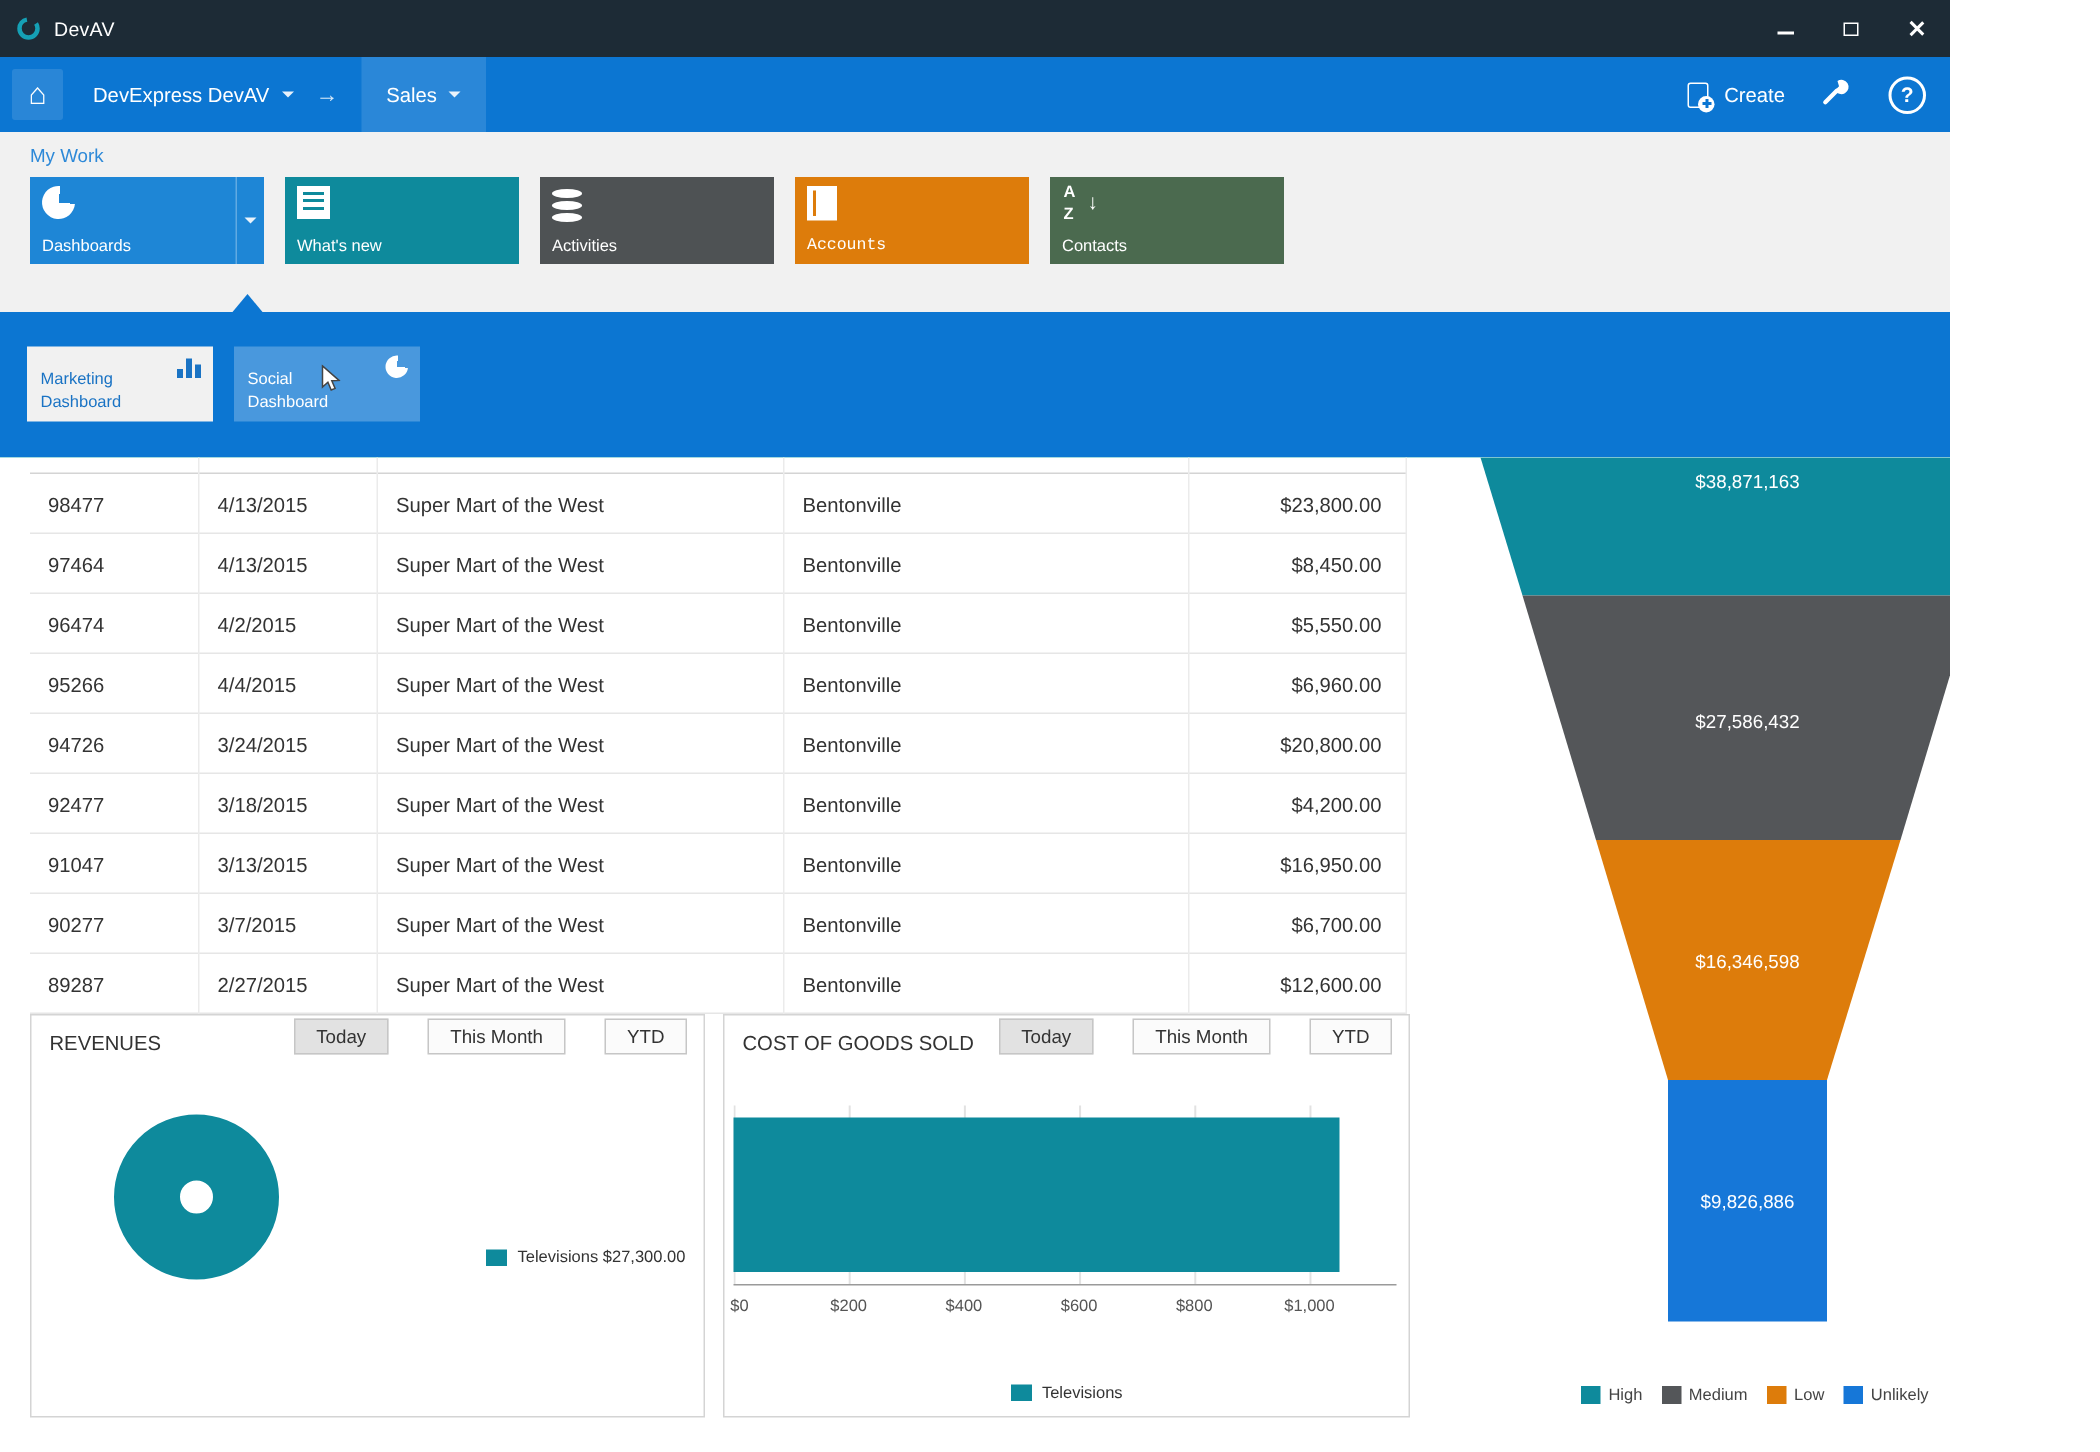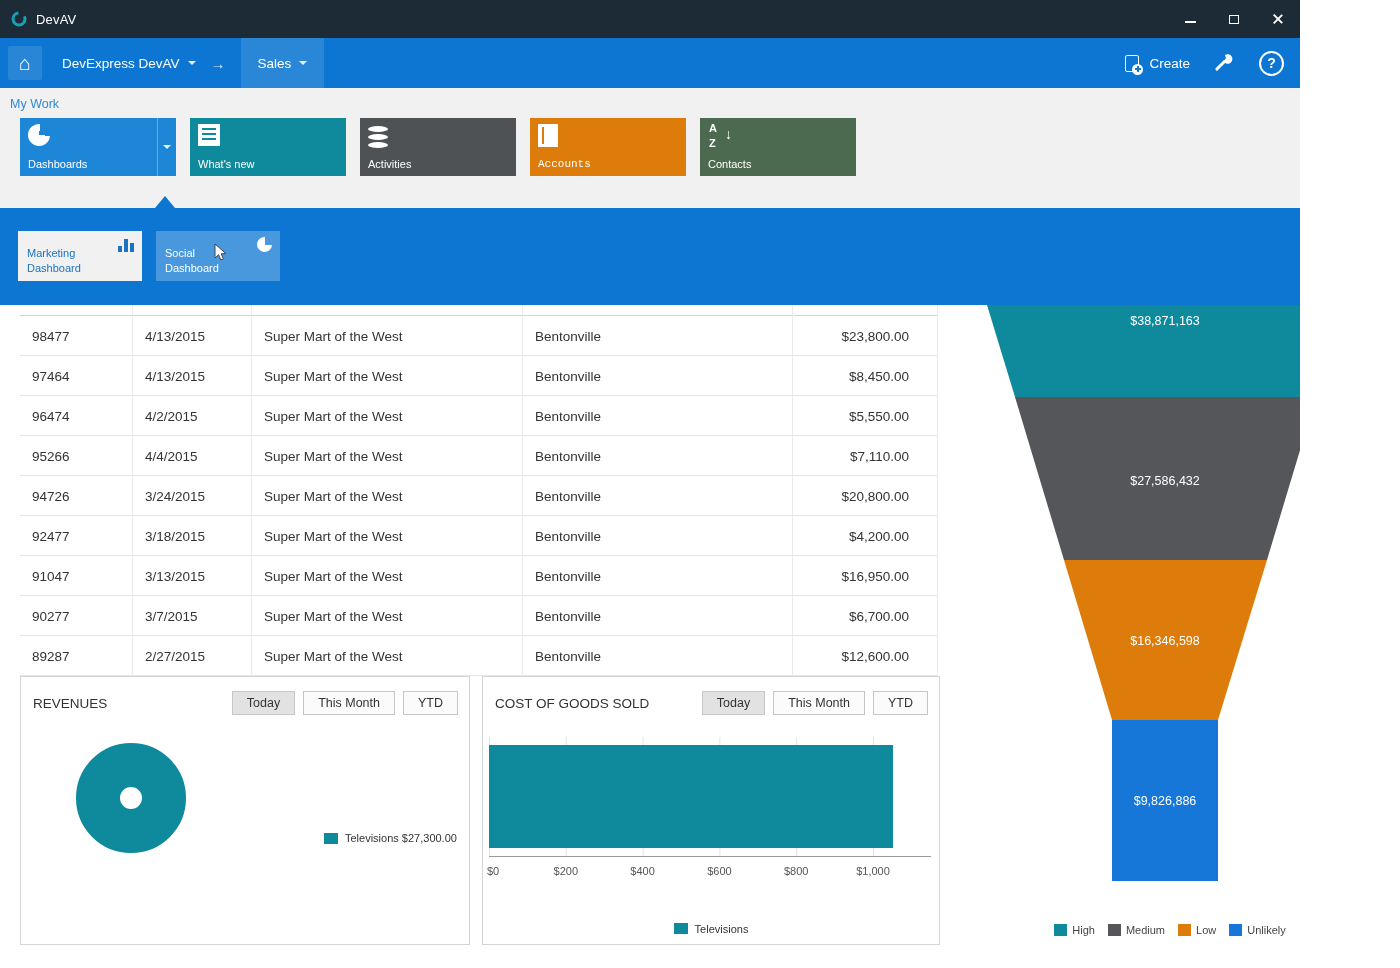--- a/index.html
+++ b/index.html
@@ -30,21 +30,21 @@
   .nav-right{margin-left:auto;display:flex;align-items:center;gap:24px;margin-right:16px}
   .create-btn{display:flex;align-items:center;gap:10px;font-size:13.5px}
   .create-icon{position:relative;width:14px;height:17px;border:1.5px solid #fff;border-radius:2px}
   .create-plus{position:absolute;right:-5px;bottom:-4px;width:11px;height:11px;border-radius:50%;background:#fff}
   .create-plus::before{content:"";position:absolute;left:4.5px;top:2.5px;width:2px;height:6px;background:#0c76d2}
   .create-plus::after{content:"";position:absolute;left:2.5px;top:4.5px;width:6px;height:2px;background:#0c76d2}
   .help-btn{width:25px;height:25px;border:2px solid #fff;border-radius:50%;display:flex;align-items:center;justify-content:center;font-size:14px;font-weight:bold}
 
   
   .mywork{position:absolute;left:0;top:88px;width:100%;height:120px;background:#f1f1f1}
-  .mywork-title{position:absolute;left:10px;top:9px;color:#2d89d8;font-size:12.5px}
+  .mywork-title{position:absolute;left:20px;top:9px;color:#2d89d8;font-size:12.5px}
   .tiles{position:absolute;left:20px;top:30px;display:flex;gap:14px}
   .tile{width:156px;height:58px;color:#fff;display:flex;cursor:pointer}
   .tile-main{flex:1;padding:6px 8px;display:flex;flex-direction:column}
   .tile-label{margin-top:auto;font-size:11px}
   .tile-caret{width:19px;border-left:1px solid rgba(255,255,255,.3);display:flex;align-items:center;justify-content:center}
   .t-icon{display:block}
   .icon-pie{width:22px;height:22px;border-radius:50%;background:conic-gradient(#fff 0 272deg,rgba(255,255,255,0) 272deg);transform:rotate(95deg)}
   .icon-news{width:22px;height:22px;background:#fff;position:relative}
   .icon-news::after{content:"";position:absolute;left:4px;right:4px;top:4px;bottom:4px;background:repeating-linear-gradient(to bottom,#0e8a9c 0 2px,transparent 2px 5px)}
   .icon-db{width:20px;height:22px;position:relative;margin-top:2px}
@@ -74,37 +74,37 @@
   
   .content{position:absolute;left:0;top:305px;right:0;bottom:0;background:#fff}
 
   
   .grid{position:absolute;left:20px;top:0;width:918px}
   .trow{display:grid;grid-template-columns:113px 119px 271px 270px 145px}
   .header-sliver{height:11px;border-bottom:1px solid #d4d4d4}
   .header-sliver .cell{height:11px}
   .row{height:40px;border-bottom:1px solid #e6e6e6;font-size:13.5px;color:#333;cursor:default}
   .cell{display:flex;align-items:center;height:40px;padding-left:12px;border-right:1px solid #ebebeb;overflow:hidden;white-space:nowrap}
-  .cell.amount{justify-content:flex-end;padding-right:28px}
+  .cell.amount{justify-content:flex-end;padding-right:16px}
 
   
   .funnel{position:absolute;left:950px;top:0;width:440px;height:663px}
   .f-label{position:absolute;left:0;width:430px;text-align:center;color:#fff;font-size:12.5px}
   .f-label.l0{top:9px}.f-label.l1{top:169px}.f-label.l2{top:329px}.f-label.l3{top:489px}
   .f-legend{position:absolute;left:0;width:440px;top:619px;display:flex;justify-content:center;gap:13px;font-size:11px;color:#444;align-items:center}
   .leg-item{display:flex;align-items:center;gap:5px;cursor:pointer}
   .swatch{width:13px;height:12px;display:inline-block}
 
   
   .panel{position:absolute;border:1px solid #d4d4d4;background:#fff}
   .panel.rev{left:20px;top:371px;width:450px;height:269px}
   .panel.cogs{left:482px;top:371px;width:458px;height:269px}
-  .panel-head{display:flex;align-items:center;padding:14px 11px 0 12px}
+  .panel-head{display:flex;align-items:flex-end;padding:2px 11px 0 12px}
   .panel-title{font-size:13.5px;color:#333}
-  .btn-group{margin-left:auto;display:flex;gap:8px}
+  .btn-group{margin-left:auto;display:flex;gap:26px}
   .pbtn{border:1px solid #c6c6c6;background:#fbfbfb;font-size:12.5px;padding:4px 14px;color:#333;cursor:pointer;font-family:"Liberation Sans",sans-serif}
   .pbtn.active{background:#e2e2e2}
   .donut{position:absolute;left:55px;top:66px;width:110px;height:110px;border:44px solid #0e8a9c;border-radius:50%}
   .rev-legend{position:absolute;left:303px;top:155px;display:flex;align-items:center;gap:7px;font-size:11px;color:#333}
   .rev-legend .swatch{width:14px;height:11px}
 
   .chart{position:absolute;left:6px;top:60px;width:442px;height:120px;border-bottom:1px solid #9a9a9a;
     background-image:linear-gradient(90deg,#e2e2e2 1px,transparent 1px);background-size:76.8px 100%}
   .bar{position:absolute;left:0;top:8px;width:404px;height:103px;background:#0e8a9c}
   .ticks{position:absolute;left:6px;top:188px;width:442px;height:14px;font-size:11px;color:#555}
@@ -271,21 +271,21 @@
             <div class="cell">Super Mart of the West</div>
             <div class="cell">Bentonville</div>
             <div class="cell amount">$5,550.00</div>
           </div>
 
           <div class="trow row">
             <div class="cell">95266</div>
             <div class="cell">4/4/2015</div>
             <div class="cell">Super Mart of the West</div>
             <div class="cell">Bentonville</div>
-            <div class="cell amount">$7,110.00</div>
+            <div class="cell amount">$6,960.00</div>
           </div>
 
           <div class="trow row">
             <div class="cell">94726</div>
             <div class="cell">3/24/2015</div>
             <div class="cell">Super Mart of the West</div>
             <div class="cell">Bentonville</div>
             <div class="cell amount">$20,800.00</div>
           </div>
 

